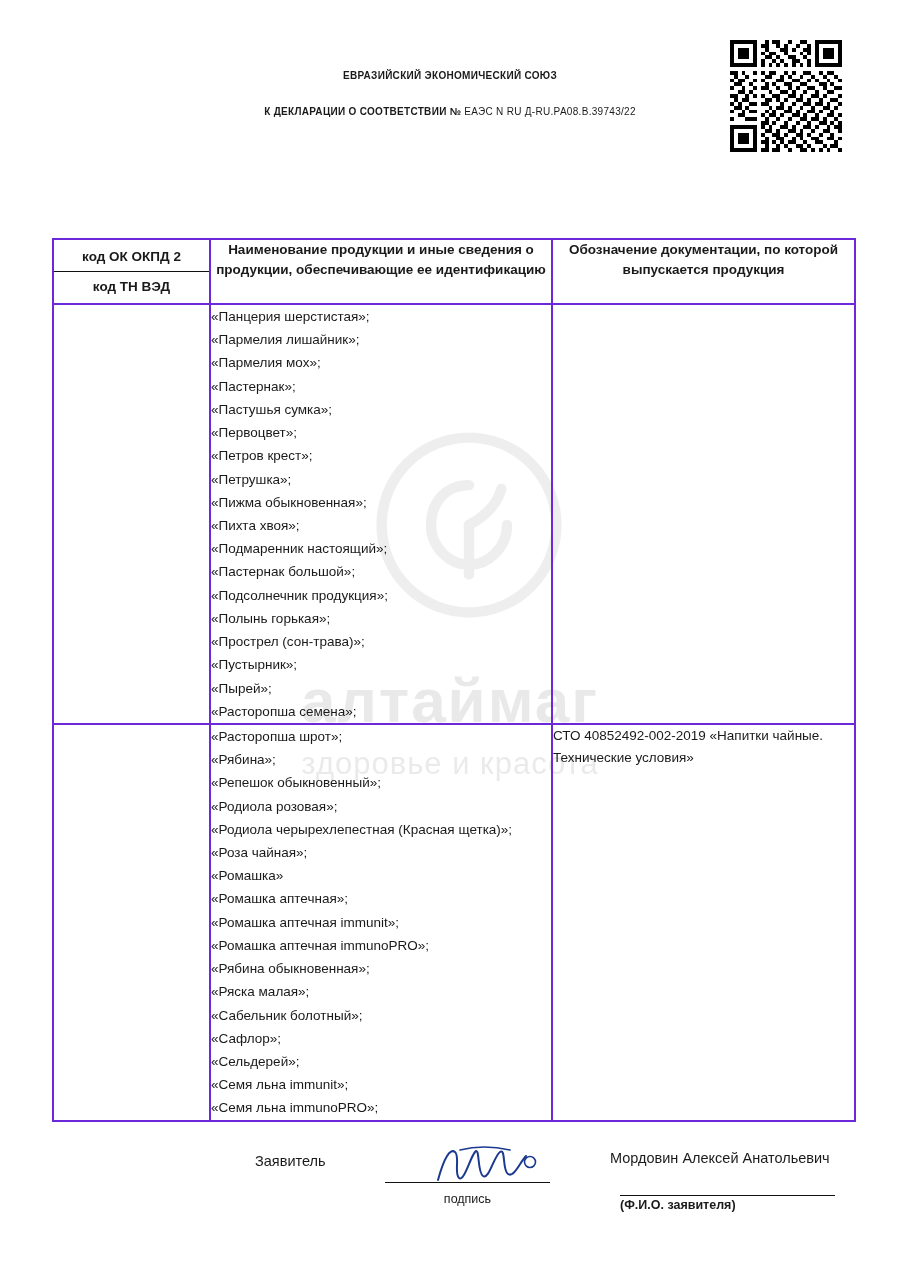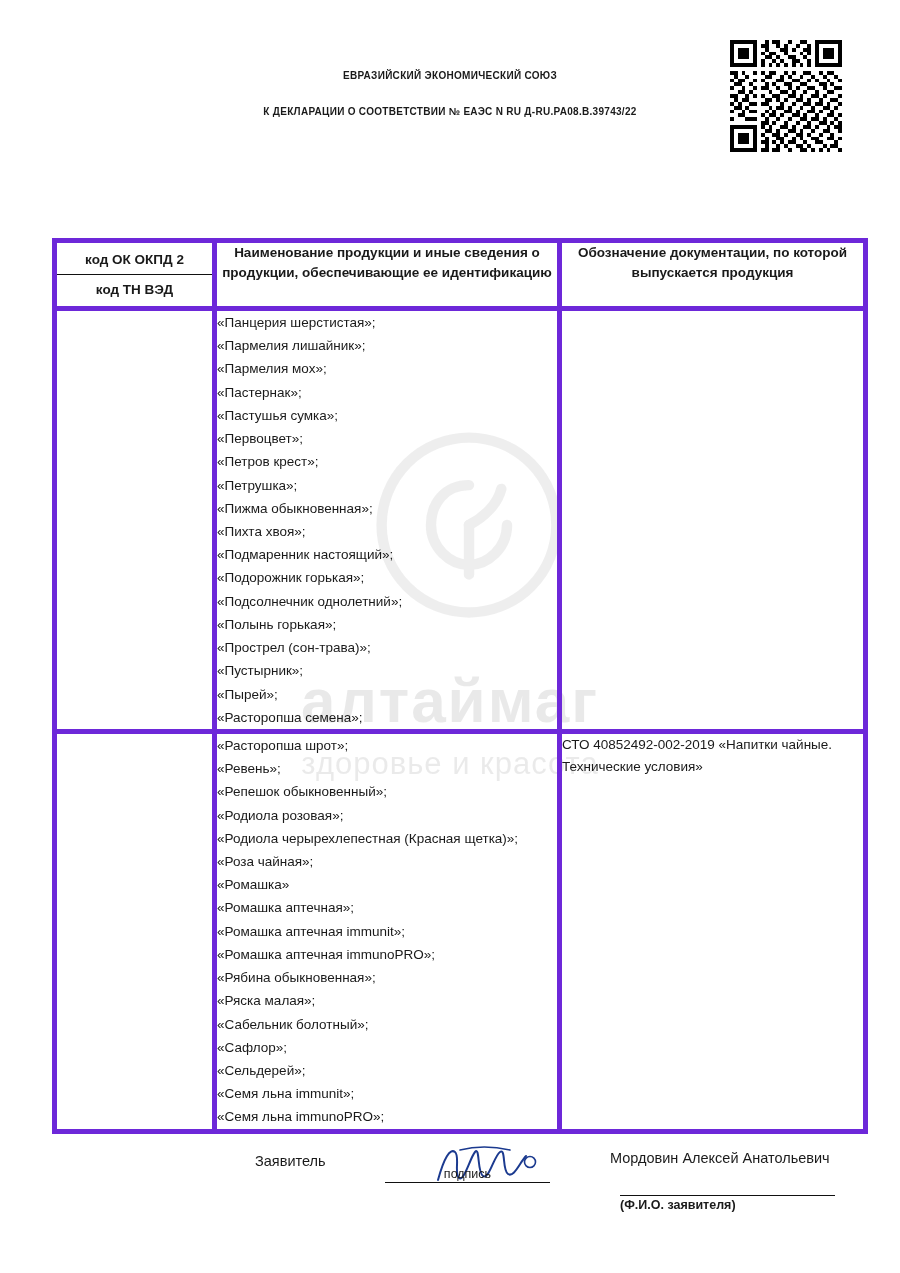--- a/index.html
+++ b/index.html
@@ -73,21 +73,21 @@
   }
   .header .line {
     font-size: 10px;
     font-weight: bold;
     letter-spacing: 0.3px;
     margin-bottom: 25px;
   }
   .header .line.l2 { margin-bottom: 26px; }
   .header .line.l3 { margin-bottom: 0; }
   .decl-num {
-    font-weight: bold;
+    font-weight: normal;
   }
 
   
   .qr {
     position: absolute;
     right: 58px;
     top: 40px;
     width: 112px;
     height: 112px;
     z-index: 11;
@@ -101,21 +101,21 @@
     top: 238px;
     width: 796px;
     z-index: 10;
   }
   table.doc {
     border-collapse: collapse;
     width: 796px;
     table-layout: fixed;
   }
   table.doc td, table.doc th {
-    border: 5px solid #6d28d9;
+    border: 2px solid #6d28d9;
     vertical-align: top;
     padding: 0;
   }
   th.col-code { width: 155px; }
   th.col-name { width: 340px; }
   th.col-doc  { width: 301px; }
 
   .head-cell {
     text-align: center;
     font-size: 13.5px;
@@ -169,21 +169,21 @@
   .sig-line-1 {
     position: absolute;
     left: 385px;
     top: 42px;
     width: 165px;
     border-bottom: 1px solid #111;
   }
   .sig-caption-1 {
     position: absolute;
     left: 385px;
-    top: 27px;
+    top: 52px;
     width: 165px;
     text-align: center;
     font-size: 12.5px;
   }
   .sig-scribble {
     position: absolute;
     left: 430px;
     top: 0px;
     width: 110px;
     height: 48px;
@@ -497,35 +497,35 @@
             <div>«Пармелия лишайник»;</div>
             <div>«Пармелия мох»;</div>
             <div>«Пастернак»;</div>
             <div>«Пастушья сумка»;</div>
             <div>«Первоцвет»;</div>
             <div>«Петров крест»;</div>
             <div>«Петрушка»;</div>
             <div>«Пижма обыкновенная»;</div>
             <div>«Пихта хвоя»;</div>
             <div>«Подмаренник настоящий»;</div>
-            <div>«Подорожник горькая»;</div>
-            <div>«Подсолнечник однолетний»;</div>
+            <div>«Пастернак большой»;</div>
+            <div>«Подсолнечник продукция»;</div>
             <div>«Полынь горькая»;</div>
             <div>«Прострел (сон-трава)»;</div>
             <div>«Пустырник»;</div>
             <div>«Пырей»;</div>
             <div>«Расторопша семена»;</div>
           </td>
           <td class="docs"></td>
         </tr>
         <tr>
           <td class="cell-empty"></td>
           <td class="items">
             <div>«Расторопша шрот»;</div>
-            <div>«Ревень»;</div>
+            <div>«Рябина»;</div>
             <div>«Репешок обыкновенный»;</div>
             <div>«Родиола розовая»;</div>
             <div>«Родиола черырехлепестная (Красная щетка)»;</div>
             <div>«Роза чайная»;</div>
             <div>«Ромашка»</div>
             <div>«Ромашка аптечная»;</div>
             <div>«Ромашка аптечная immunit»;</div>
             <div>«Ромашка аптечная immunoPRO»;</div>
             <div>«Рябина обыкновенная»;</div>
             <div>«Ряска малая»;</div>

